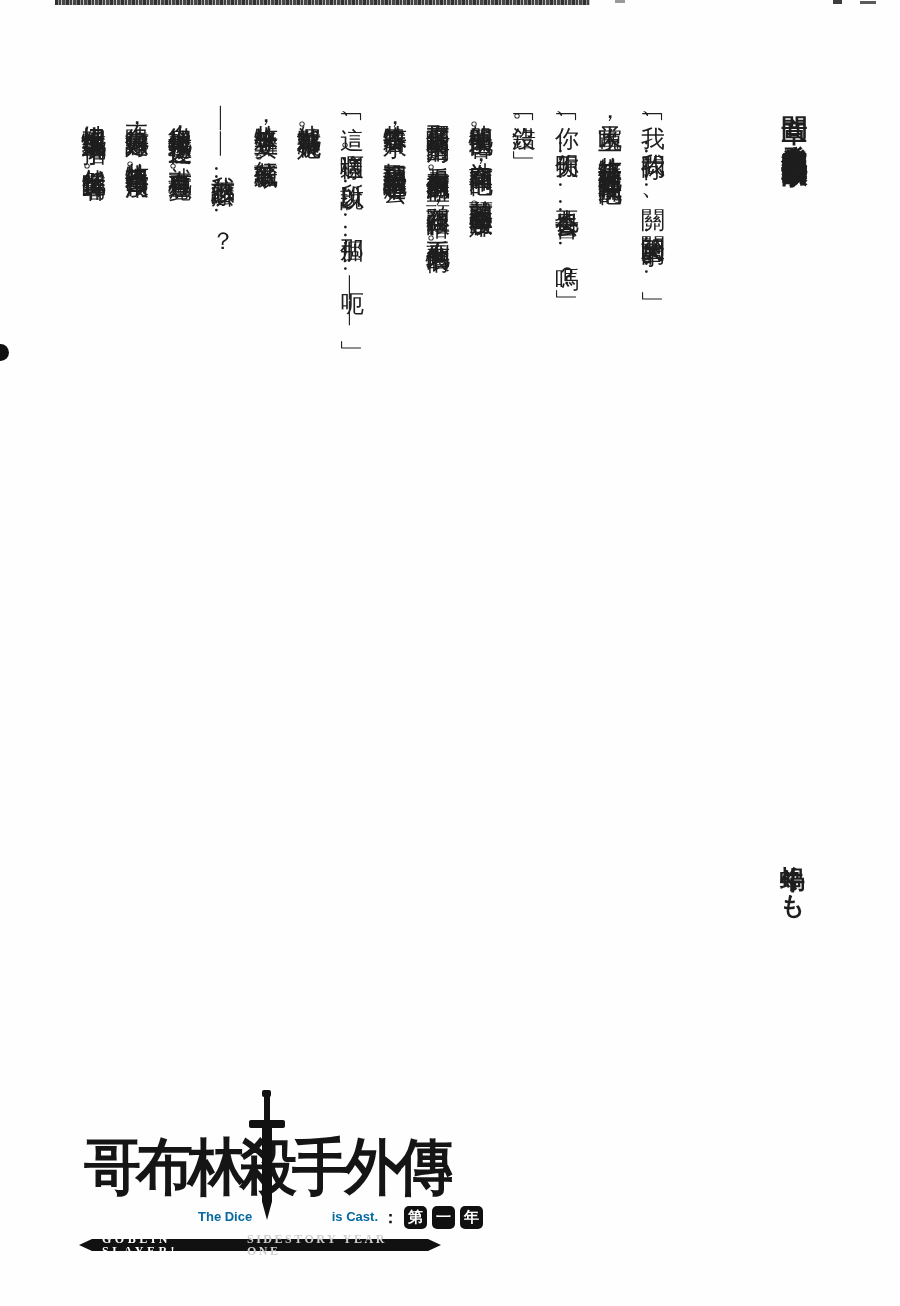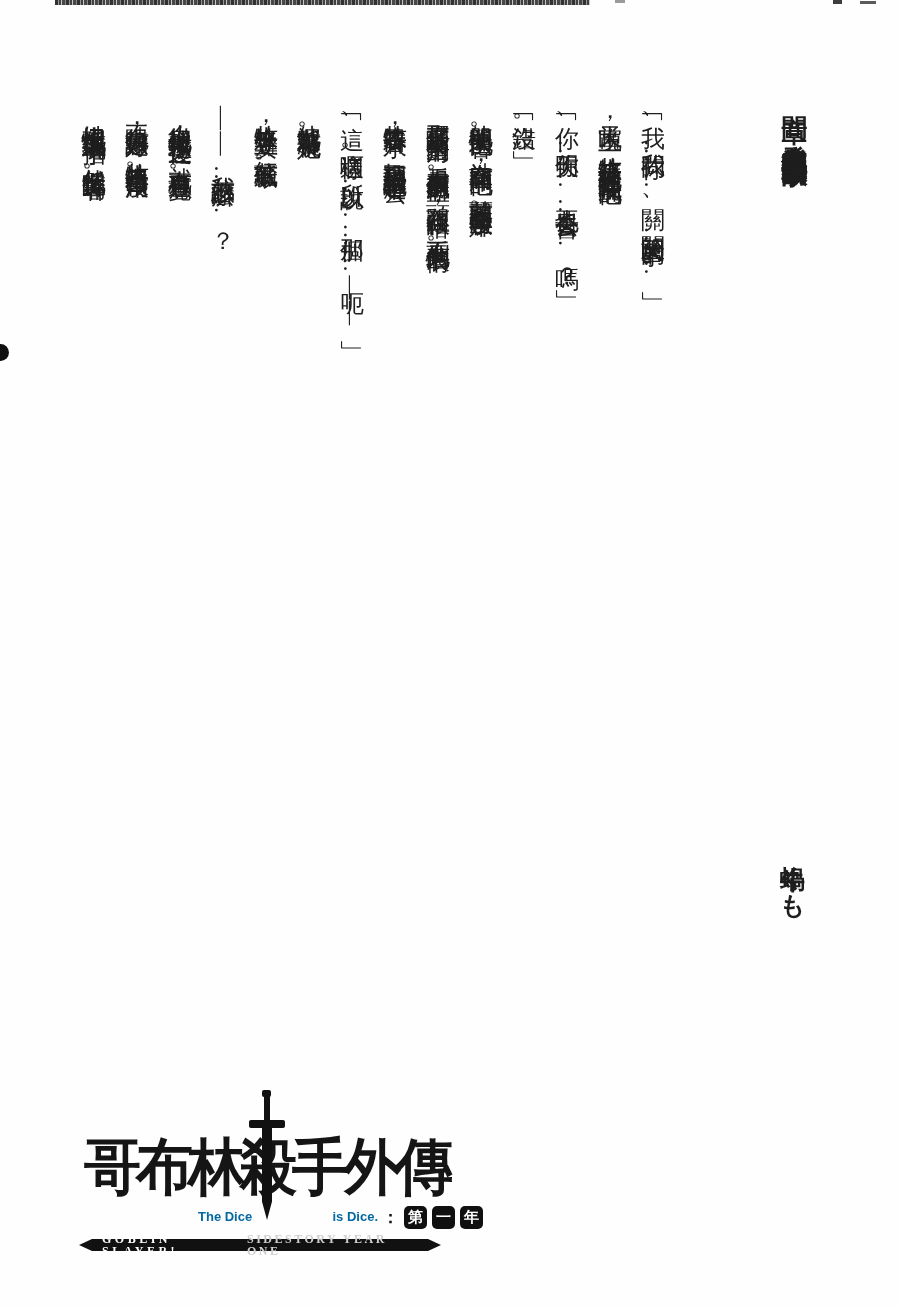--- a/index.html
+++ b/index.html
@@ -161,21 +161,21 @@
       <div class="blade"></div>
     </div>
 
     <div class="banner">
       <span class="bn-left">GOBLIN SLAYER!</span>
       <span class="bn-right">SIDESTORY YEAR ONE</span>
     </div>
 
     <div class="tagline">
       <span>The Dice</span>
-      <span>is Dice.</span>
+      <span>is Cast.</span>
     </div>
 
     <div class="volume">
       <span class="vol-colon">：</span>
       <span class="vol-box">第</span>
       <span class="vol-box">一</span>
       <span class="vol-box">年</span>
     </div>
   </div>
 

